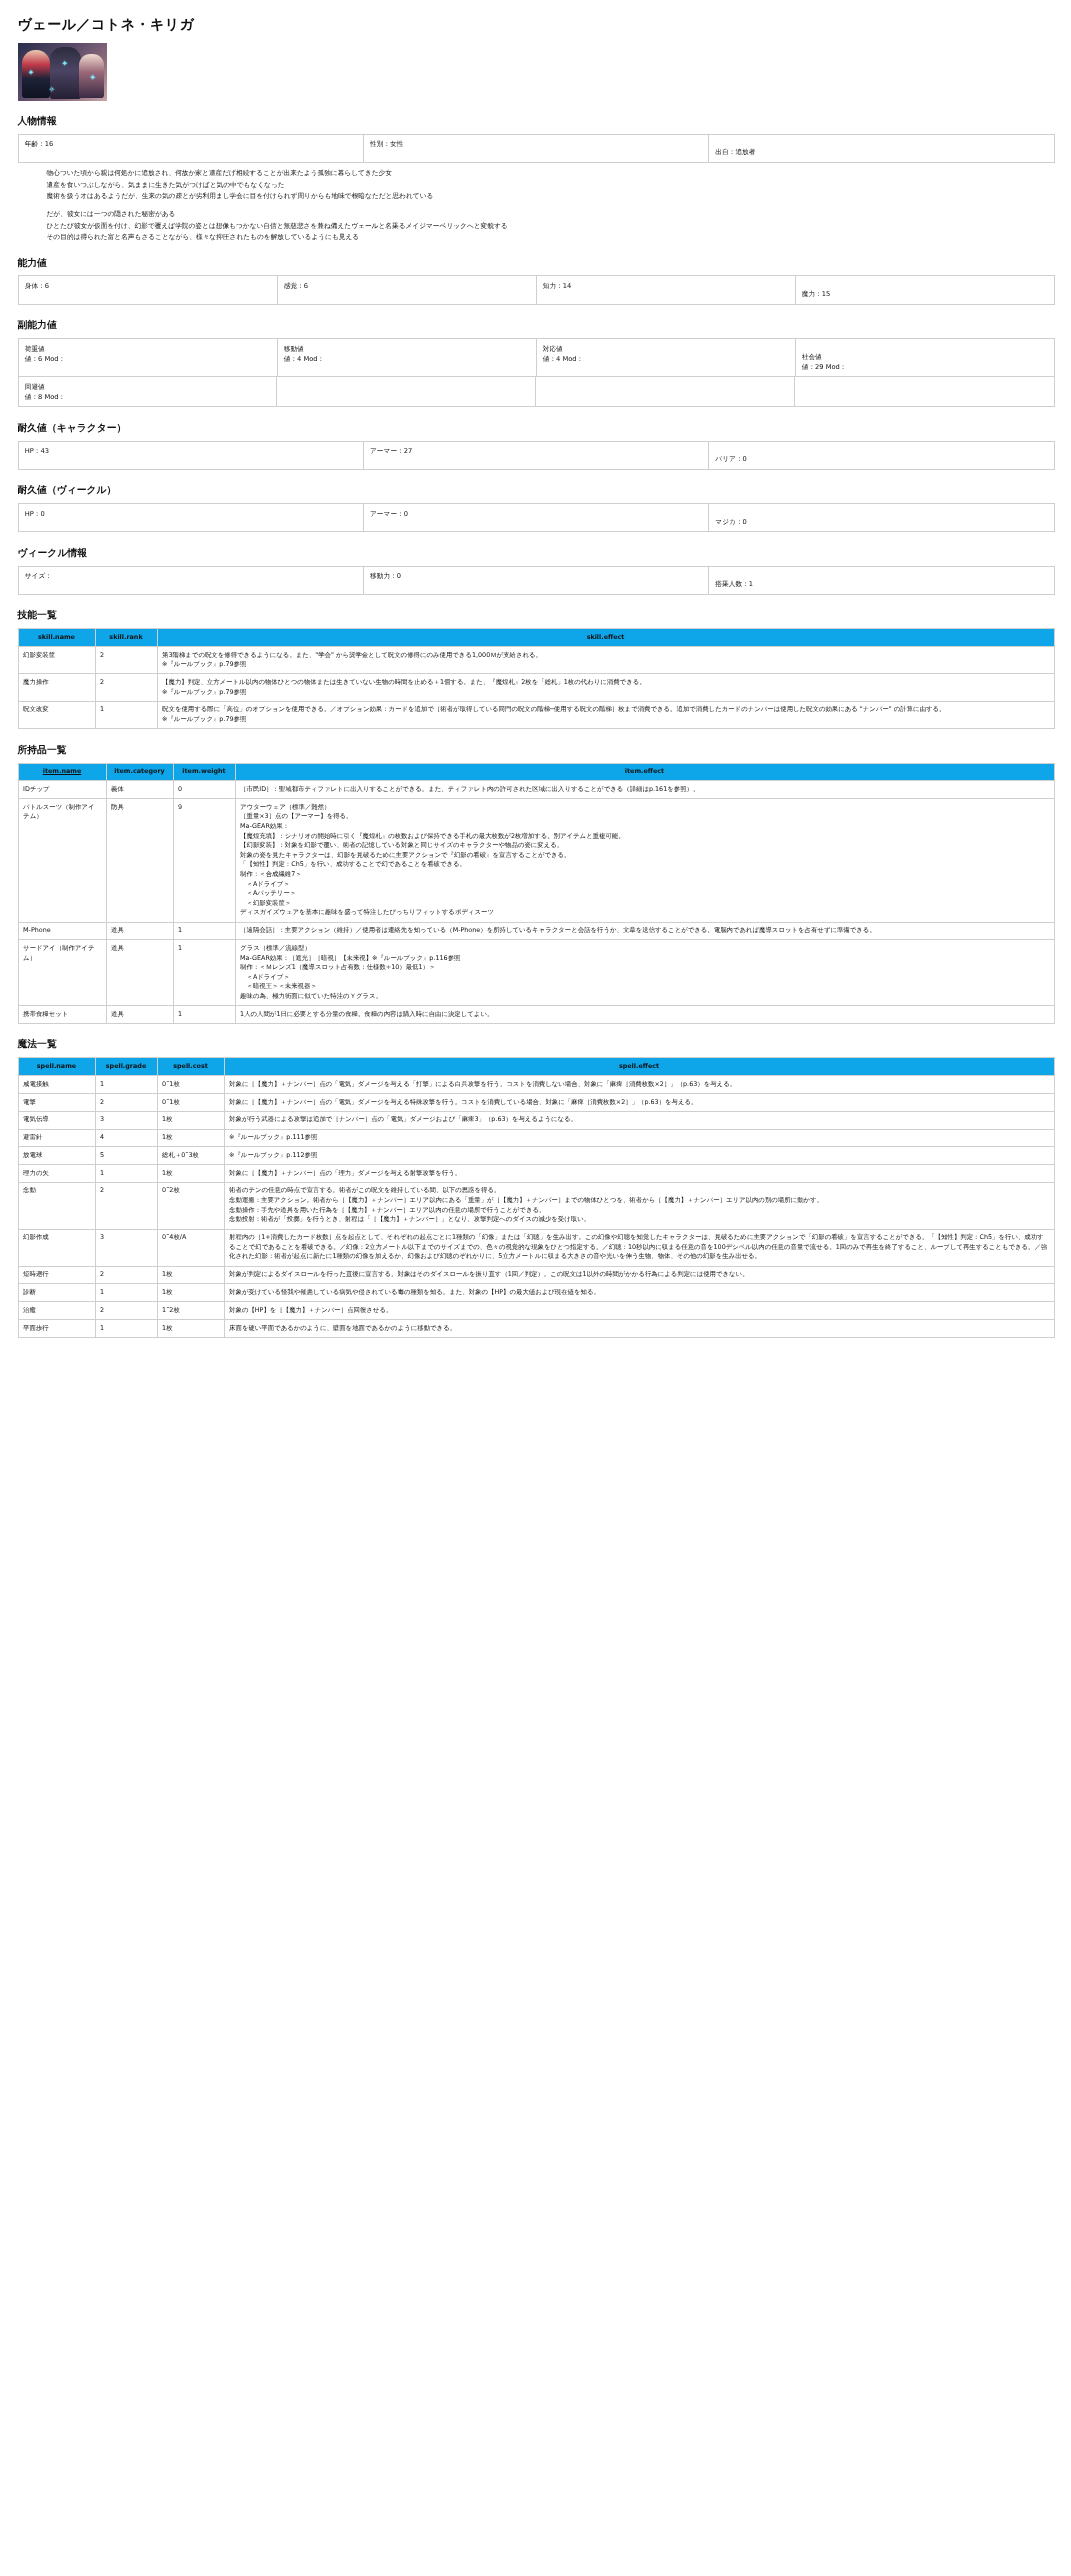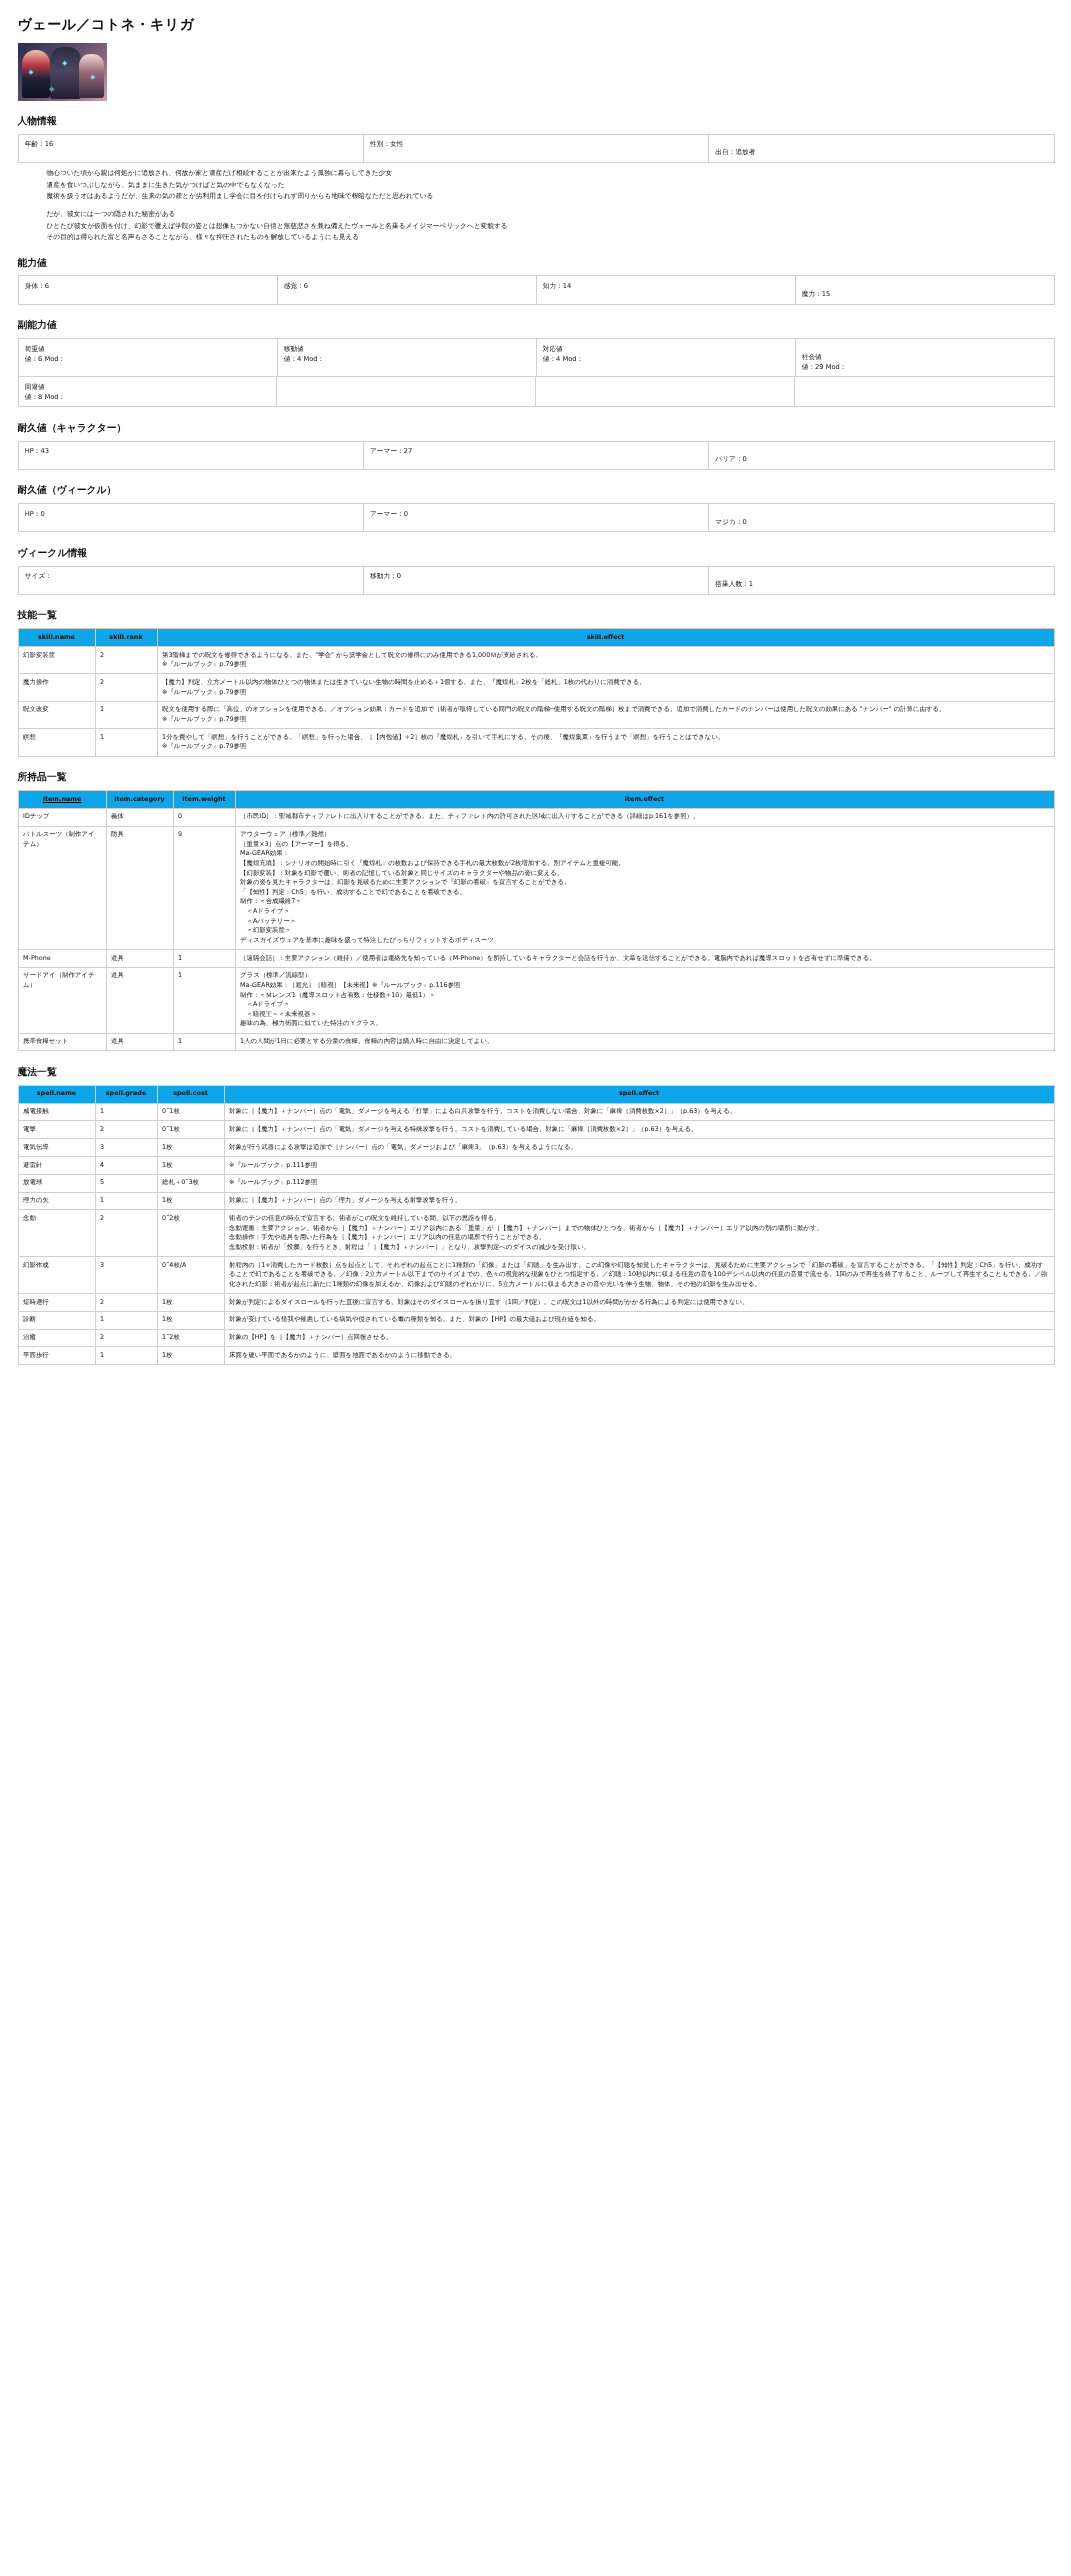--- a/index.html
+++ b/index.html
@@ -221,28 +221,20 @@
       </td>
     </tr>
     <tr>
       <td>呪文改変</td>
       <td>1</td>
       <td>
         <span class="ln">呪文を使用する際に「高位」のオプションを使用できる。／オプション効果：カードを追加で［術者が取得している同門の呪文の階梯─使用する呪文の階梯］枚まで消費できる。追加で消費したカードのナンバーは使用した呪文の効果にある "ナンバー" の計算に由する。</span>
         <span class="ln">※『ルールブック』p.79参照</span>
       </td>
     </tr>
-    <tr>
-      <td>瞑想</td>
-      <td>1</td>
-      <td>
-        <span class="ln">1分を費やして「瞑想」を行うことができる。「瞑想」を行った場合、［【内包値】÷2］枚の『魔煌札』を引いて手札にする。その後、『魔煌集束』を行うまで「瞑想」を行うことはできない。</span>
-        <span class="ln">※『ルールブック』p.79参照</span>
-      </td>
-    </tr>
   </tbody>
 </table>
 
 <h2 class="section-title">所持品一覧</h2>
 <table class="dt">
   <thead>
     <tr>
       <th class="items-col1">item.name</th>
       <th class="items-col2">item.category</th>
       <th class="items-col3">item.weight</th>

